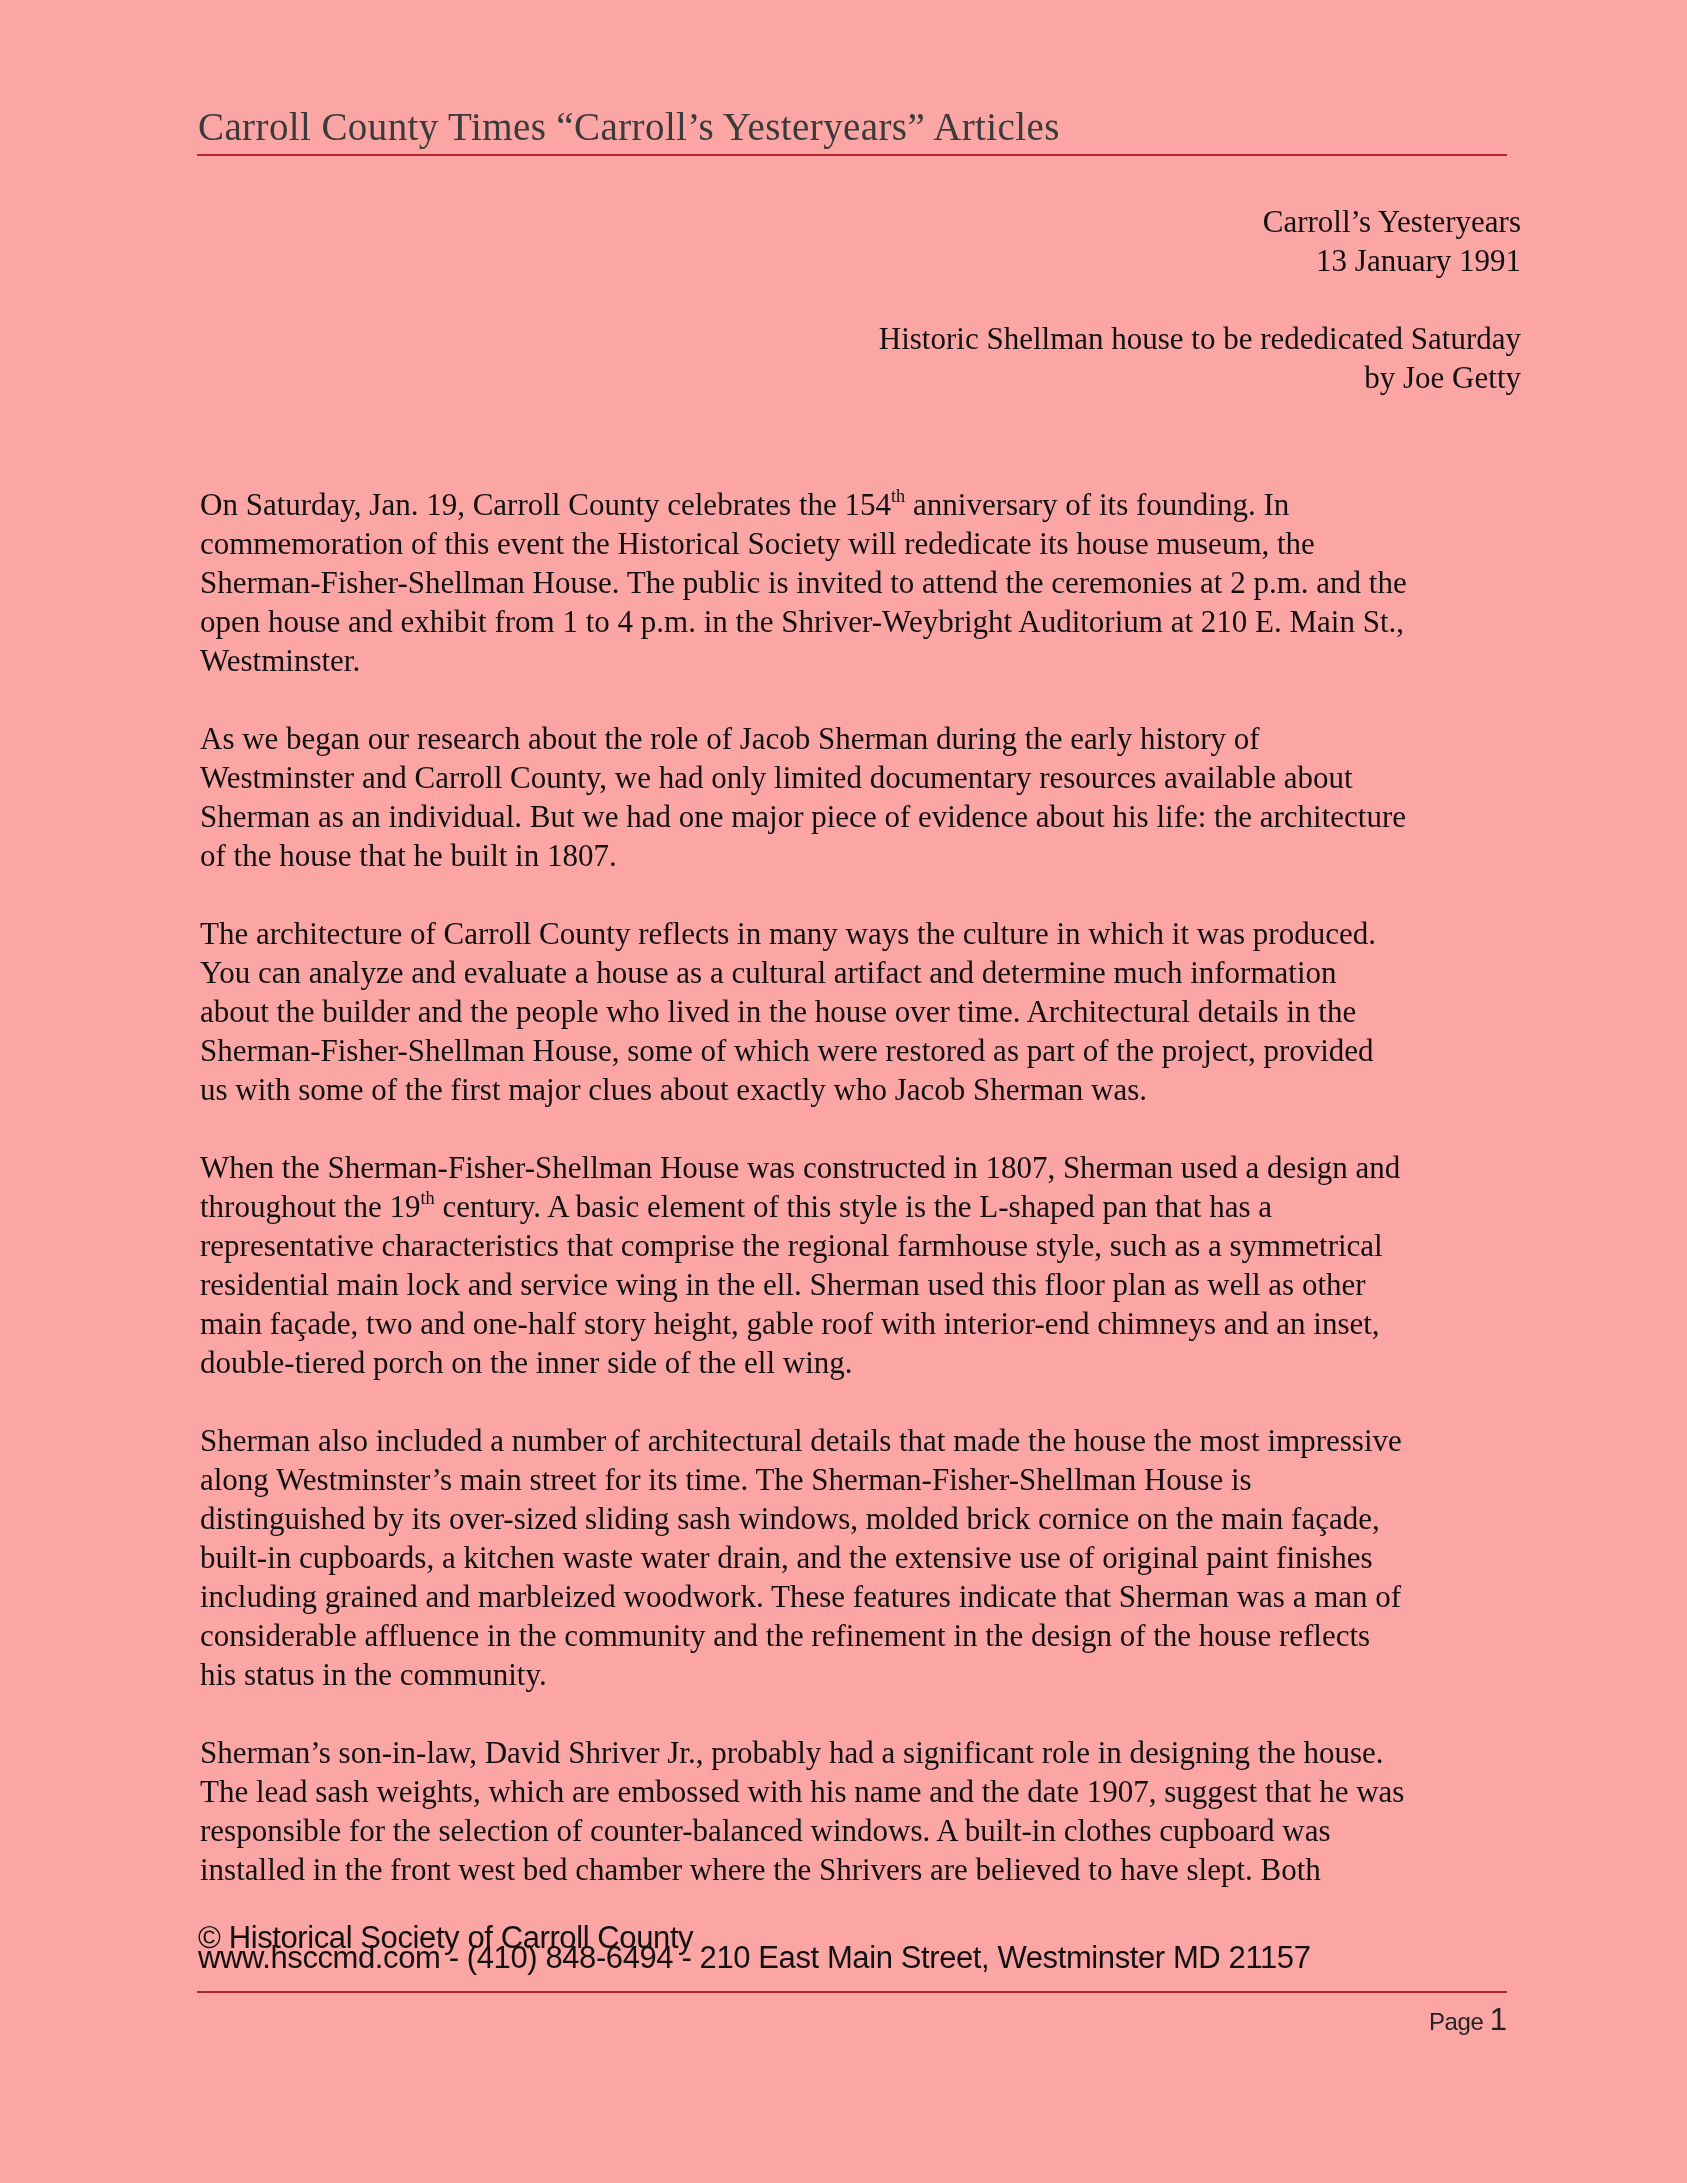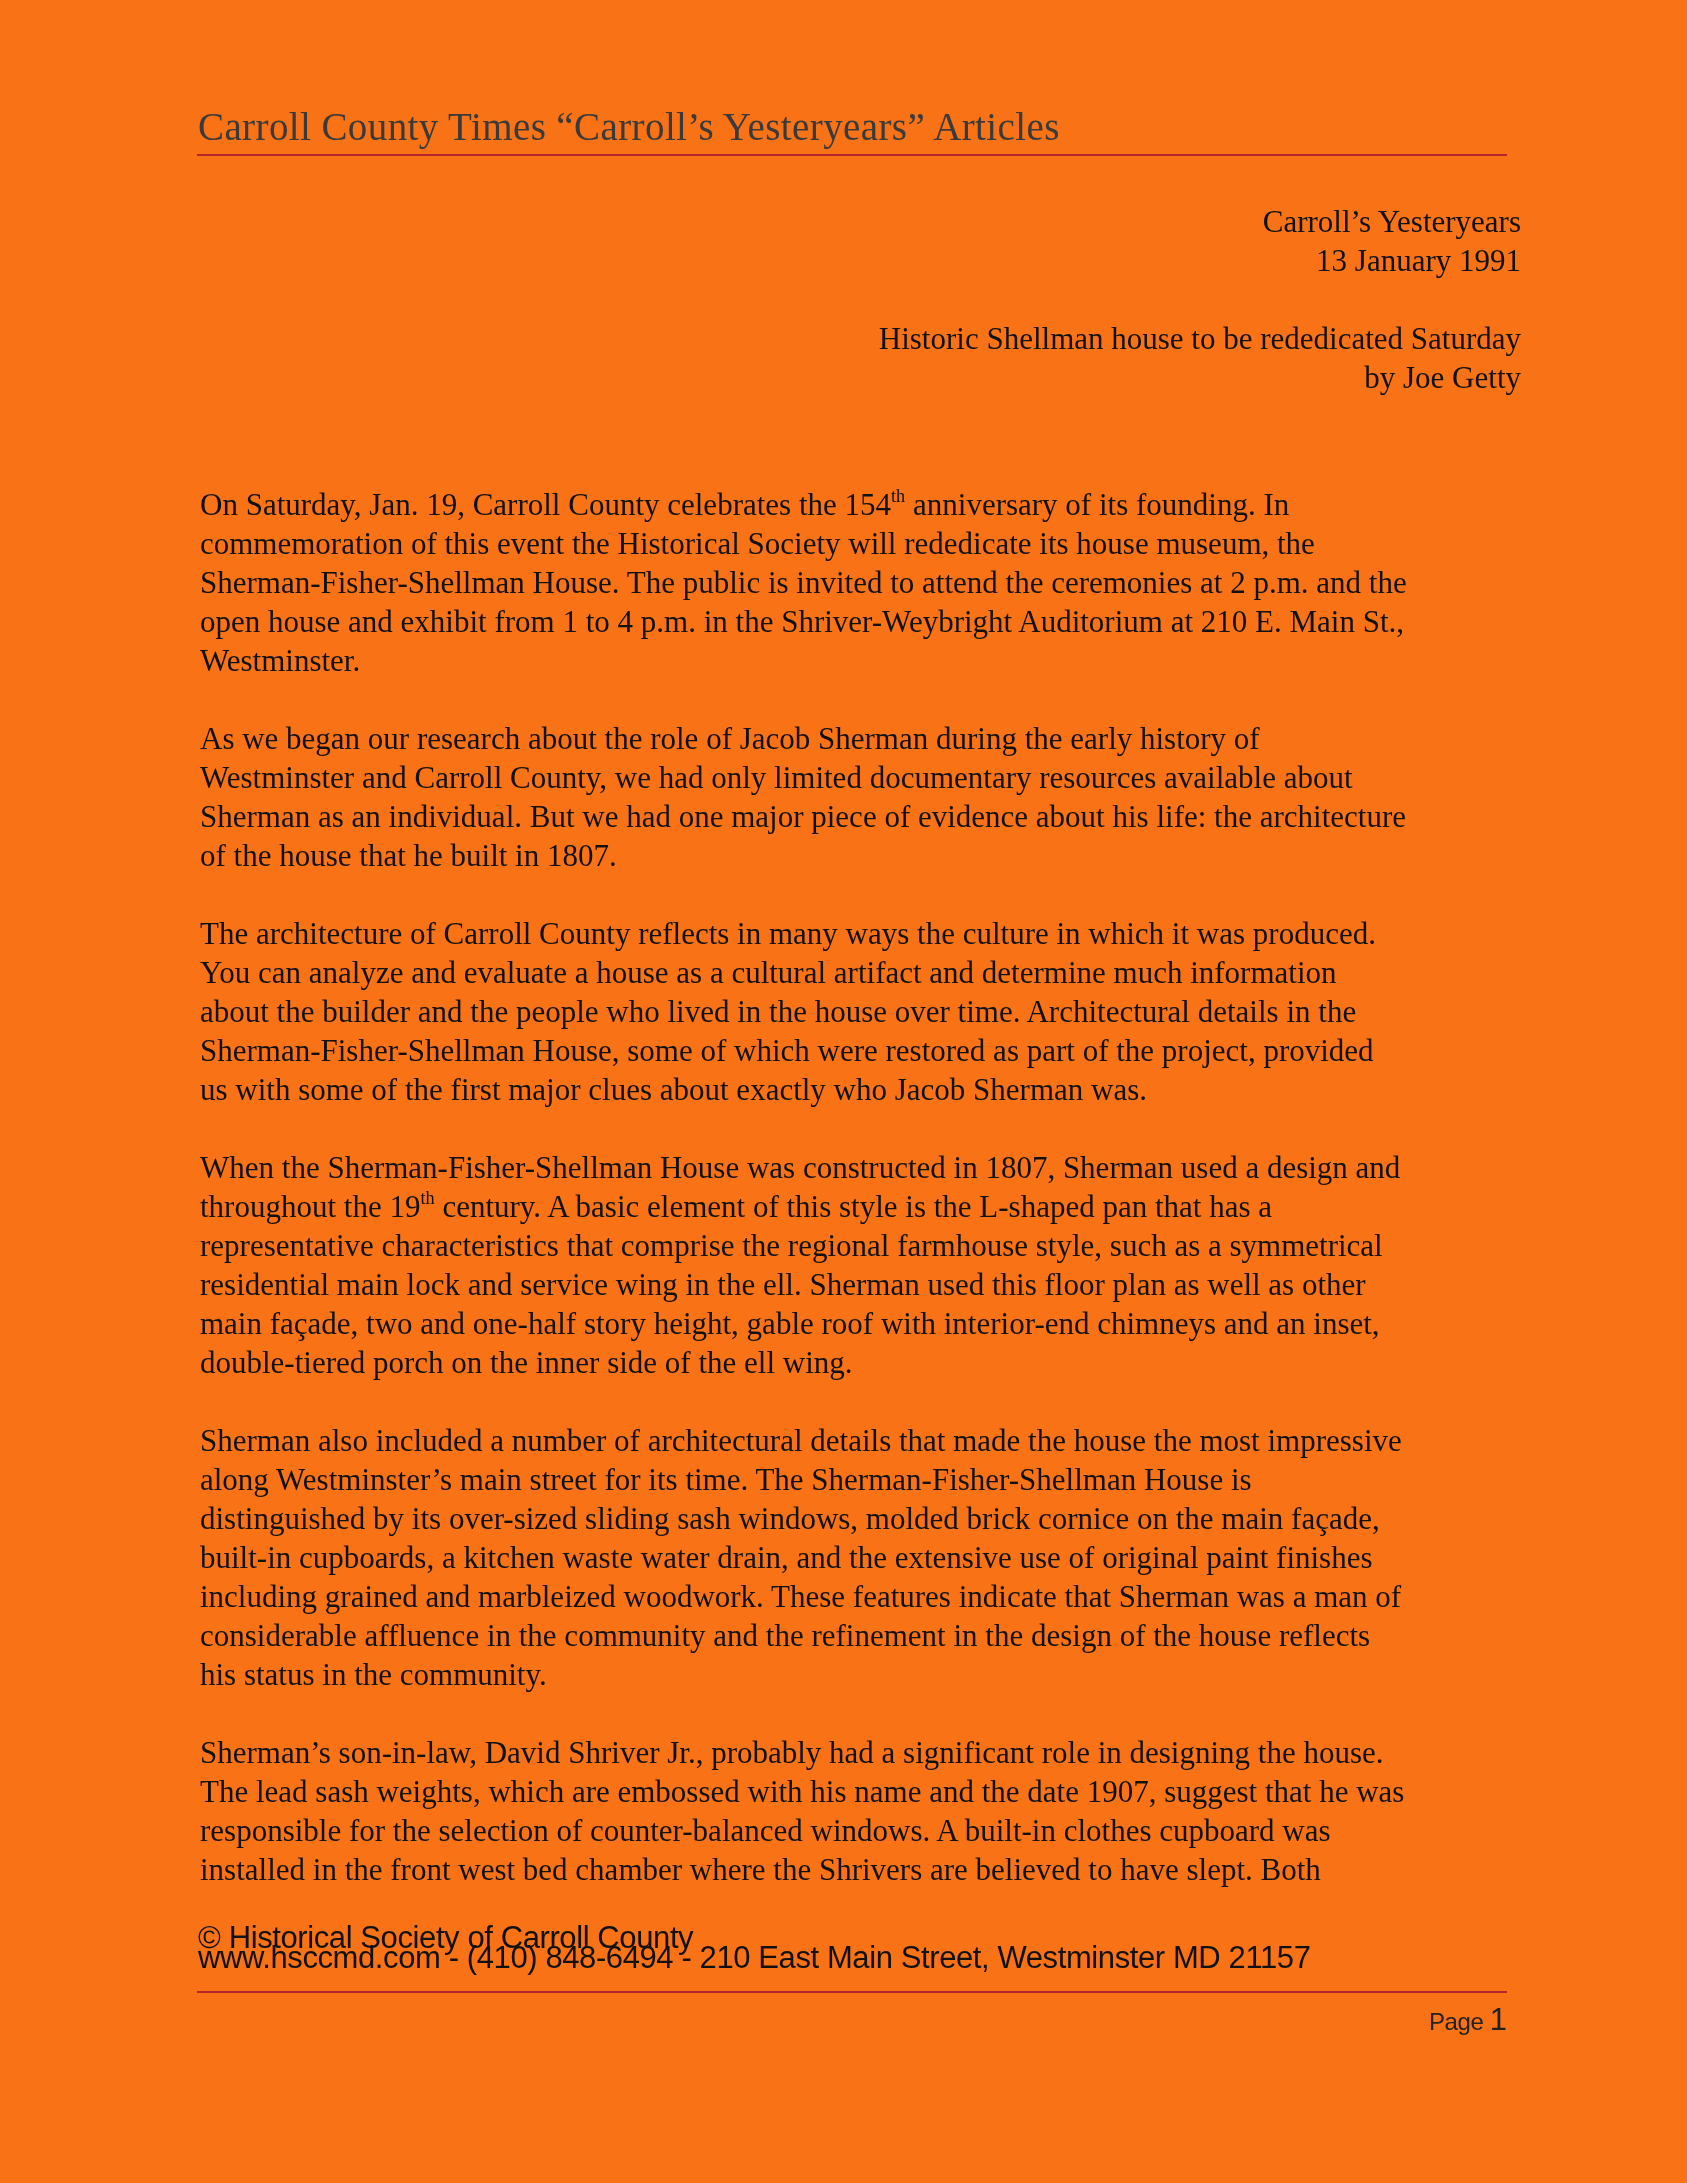--- a/index.html
+++ b/index.html
@@ -1,17 +1,17 @@
 <!DOCTYPE html>
 <html style="font-size:11.2px"><head>
 <meta charset="utf-8">
 <style>
   html, body { margin: 0; padding: 0; background: #ffffff; }
   body { width: 1687px; height: 2183px; position: relative; overflow: hidden; }
-  .page { position: absolute; left: 0; top: 0; width: 1687px; height: 2183px; background: #f97316; }
+  .page { position: absolute; left: 0; top: 0; width: 1687px; height: 2183px; background: #fca5a5; }
   .hdr-title {
     position: absolute; left: 198px; top: 104px;
     font-family: "Liberation Serif", serif; font-size: 39px; color: #3a3a3a;
     letter-spacing: 0.4px; white-space: nowrap; line-height: 45px;
   }
   .rule { position: absolute; left: 197px; width: 1310px; height: 2.1px; background: #b3262a; }
   .rule.top { top: 154px; }
   .rule.bottom { top: 1991px; }
   .body-text {
     position: absolute; left: 200px; width: 1321px;

